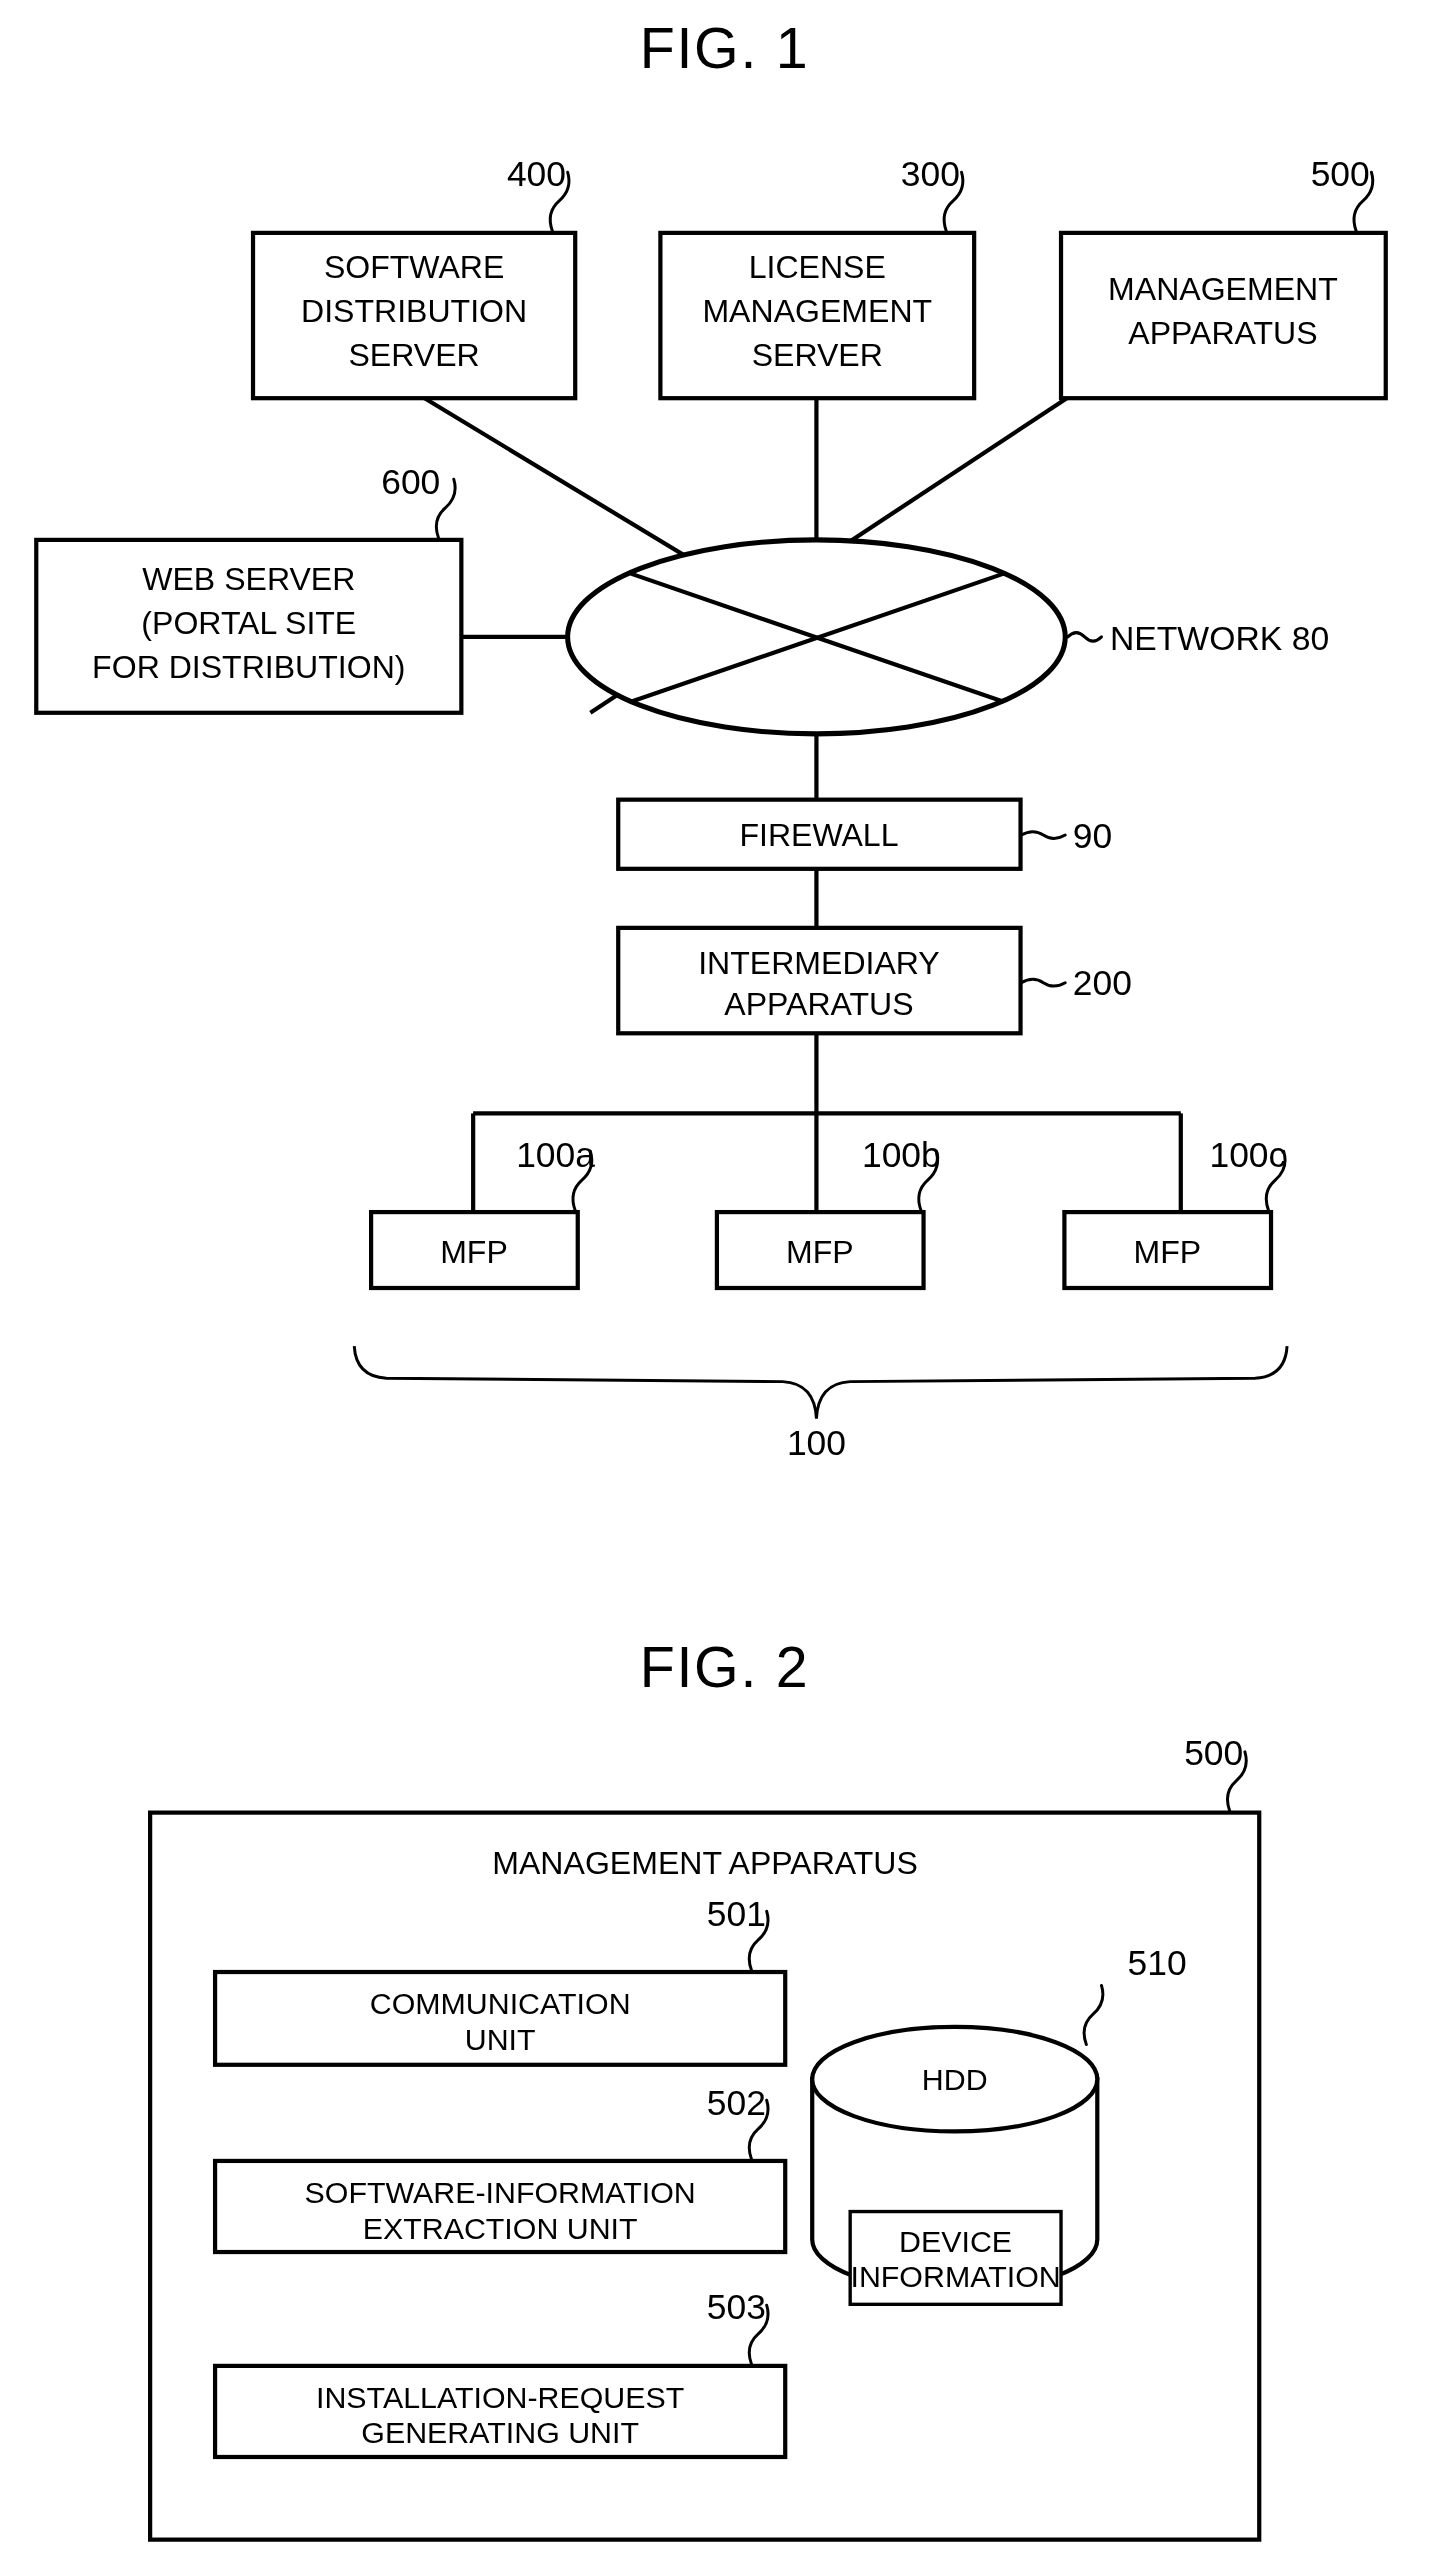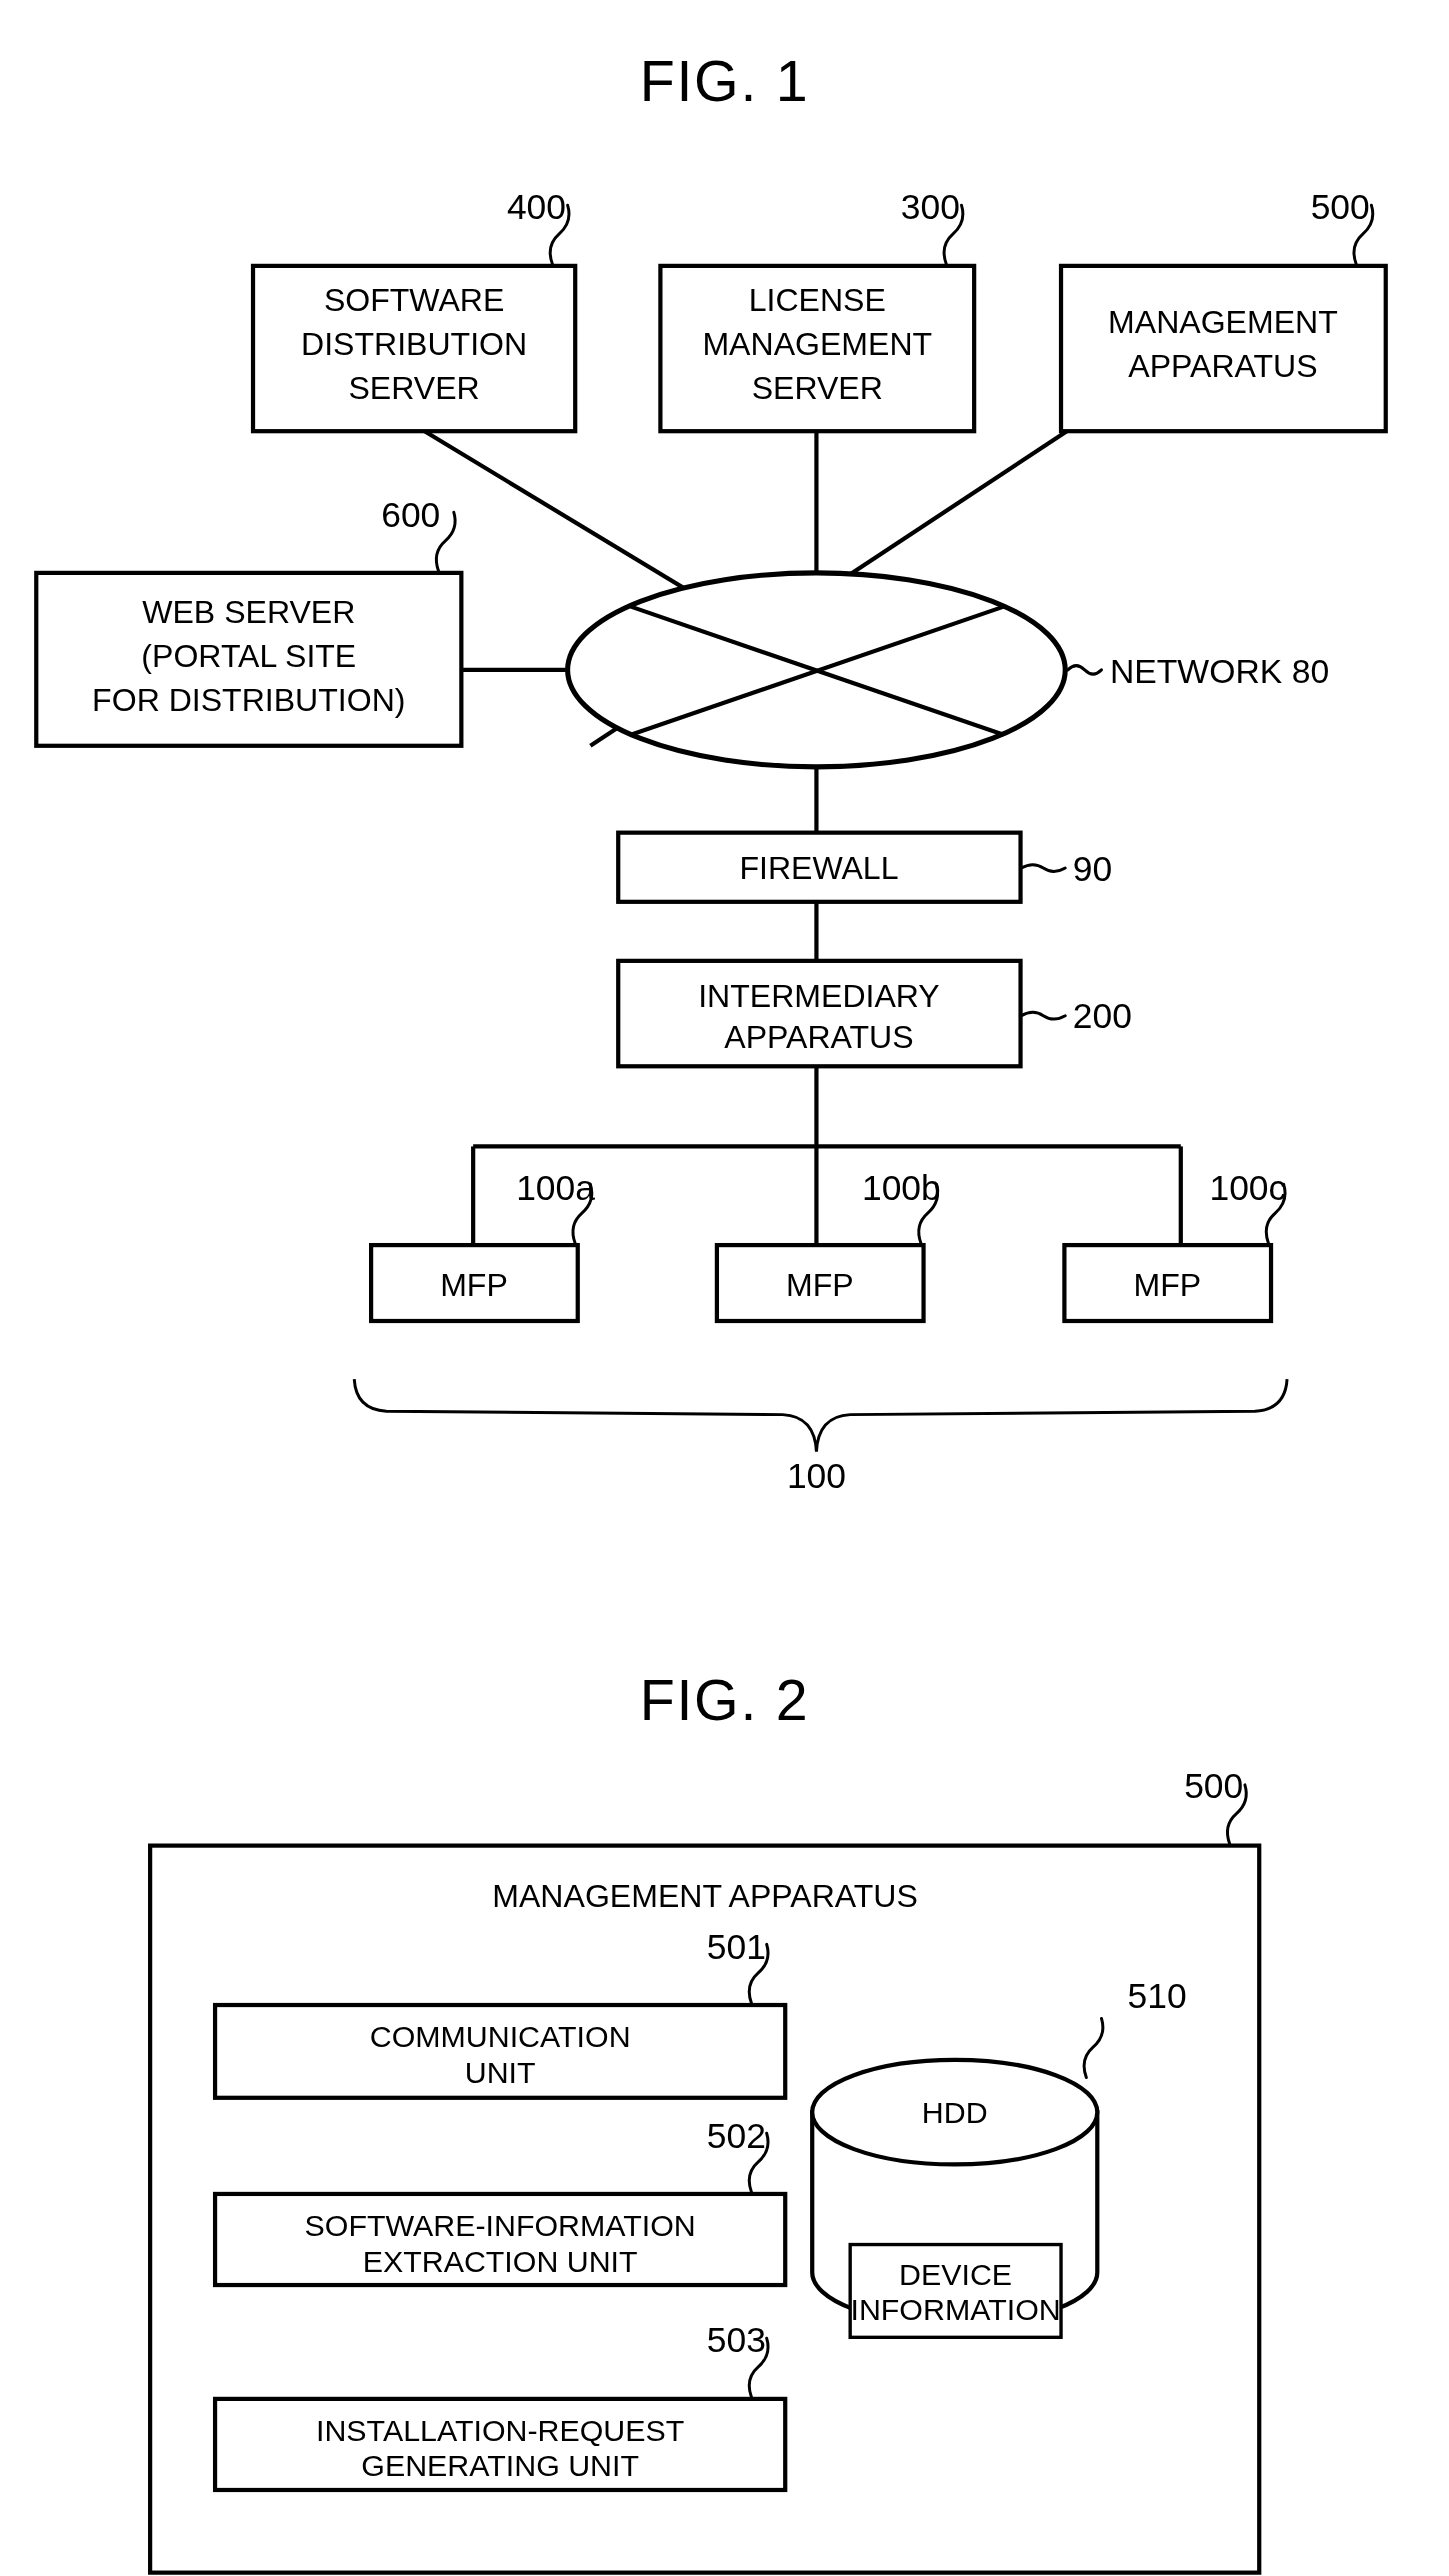--- a/index.html
+++ b/index.html
@@ -14,21 +14,20 @@
     color: #000000;
     position: relative;
     overflow: hidden;
   }
   #sheet {
     position: absolute;
     left: 0;
     top: 0;
     width: 1449px;
     height: 2176px;
-    margin-top: 33px;
   }
   svg { display: block; }
 
   
   .fig-title {
     font-family: "Liberation Sans", sans-serif;
     font-size: 68px;
     letter-spacing: 2px;
     fill: #000;
   }

